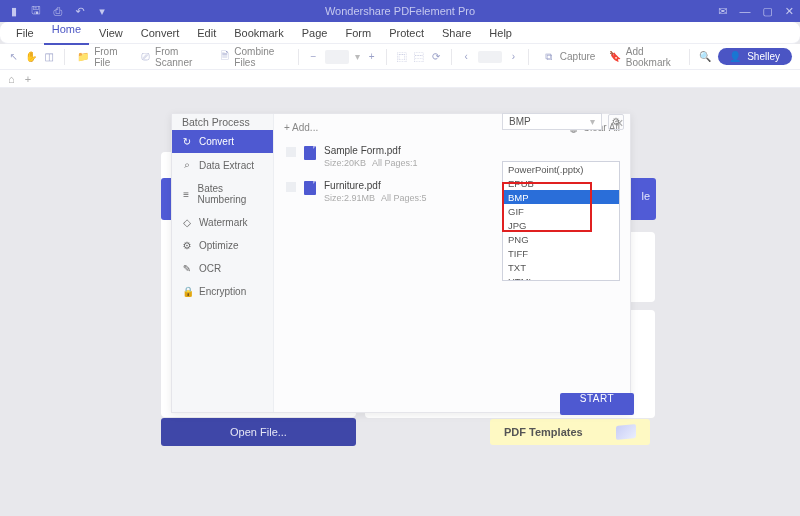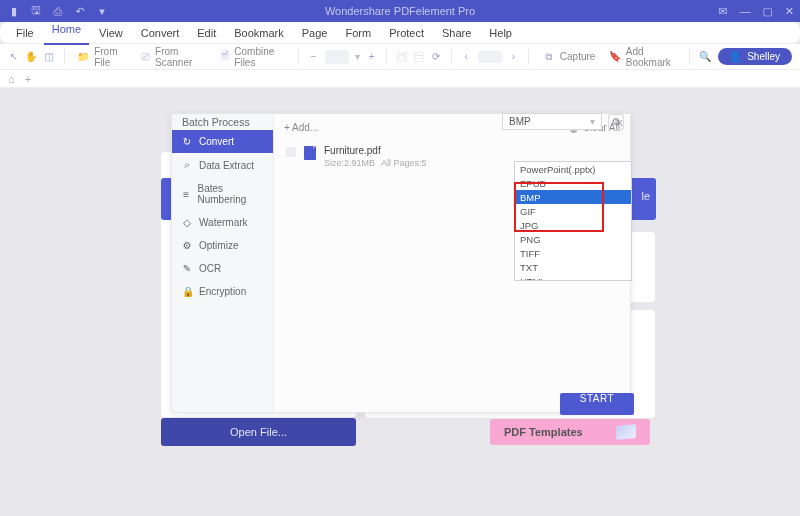--- a/index.html
+++ b/index.html
@@ -31,21 +31,21 @@
 .tabstrip { height: 18px; background: #fff; display: flex; align-items: center; padding: 0 8px; gap: 10px; color: #aaa; border-bottom: 1px solid #edeef4; }
 
 
 .bg-tile-left { position: absolute; left: 161px; top: 152px; width: 195px; height: 265px; background: #fff; border-radius: 4px; }
 .bg-tile-left .head { padding: 8px 10px; font-size: 12px; color: #555; }
 .bg-blue { position: absolute; left: 161px; top: 178px; width: 495px; height: 42px; background: #505bd6; border-radius: 3px; }
 .bg-tile-r1 { position: absolute; left: 365px; top: 232px; width: 290px; height: 70px; background: #fff; border-radius: 4px; }
 .bg-tile-r2 { position: absolute; left: 365px; top: 310px; width: 290px; height: 108px; background: #fff; border-radius: 4px; }
 
 .openfile-btn { position: absolute; left: 161px; top: 418px; width: 195px; height: 28px; background: #3f47a8; color: #e5e6f5; border-radius: 3px; display: flex; align-items: center; justify-content: center; font-size: 11px; }
-.pdftemplates { position: absolute; left: 490px; top: 419px; width: 160px; height: 26px; background: #f9a8d4; color: #555; border-radius: 3px; display: flex; align-items: center; padding: 0 14px; font-size: 11px; font-weight: 600; }
+.pdftemplates { position: absolute; left: 490px; top: 419px; width: 160px; height: 26px; background: #fef9c3; color: #555; border-radius: 3px; display: flex; align-items: center; padding: 0 14px; font-size: 11px; font-weight: 600; }
 .pdftemplates .stack { margin-left: auto; width: 20px; height: 14px; background: linear-gradient(135deg,#c9cef5,#eaeefe); transform: skewY(-6deg); border-radius: 2px; }
 
 
 .modal { position: absolute; left: 171px; top: 113px; width: 460px; height: 300px; background: #fcfcfd; border: 1px solid #e5e5ea; display: flex; box-shadow: 0 2px 8px rgba(0,0,0,0.08); }
 .modal .close { position: absolute; right: 6px; top: 3px; color: #aaa; font-size: 11px; cursor: pointer; }
 
 .side { width: 102px; background: #f6f7f9; border-right: 1px solid #eceef2; }
 .side-title { padding: 2px 10px; font-size: 10.5px; color: #666; }
 .side-item { display: flex; align-items: center; gap: 7px; padding: 6px 10px; font-size: 10px; color: #666; cursor: pointer; }
 .side-item.active { background: #4e59d1; color: #fff; }
@@ -61,21 +61,21 @@
 .file-meta .fsub { font-size: 9px; color: #aaa; margin-top: 2px; }
 .file-meta .fsub span + span { margin-left: 6px; }
 
 
 .out { position: absolute; left: 502px; top: 113px; width: 130px; background: transparent; }
 .out-title { font-size: 10.5px; color: #666; padding: 8px 0 6px 2px; }
 .out-select { display: flex; align-items: center; gap: 6px; }
 .out-box { border: 1px solid #d8dae2; background: #fff; padding: 2px 6px; font-size: 10px; color: #555; width: 100px; display: flex; justify-content: space-between; align-items: center; }
 .gear { width: 16px; height: 16px; border: 1px solid #d8dae2; border-radius: 2px; display: flex; align-items: center; justify-content: center; color: #888; font-size: 10px; }
 
-.dropdown { position: absolute; left: 0; top: 48px; width: 118px; background: #fff; border: 1px solid #cfd2dd; font-size: 9.5px; color: #555; margin-left: 12px; }
+.dropdown { position: absolute; left: 0; top: 48px; width: 118px; background: #fff; border: 1px solid #cfd2dd; font-size: 9.5px; color: #555; }
 .dropdown .dd-row { padding: 1.5px 5px; white-space: nowrap; overflow: hidden; }
 .dropdown .dd-row.sel { background: #2a6ed9; color: #fff; }
 .dd-redbox { position: absolute; left: -1px; top: 20px; width: 90px; height: 50px; border: 2px solid #e02020; pointer-events: none; }
 
 .start-btn { position: absolute; left: 560px; top: 393px; width: 74px; height: 22px; background: #4e59d1; color: #fff; border-radius: 2px; display: flex; align-items: flex-start; justify-content: center; font-size: 10px; letter-spacing: 0.5px; cursor: pointer; }
 </style>
 </head>
 <body>
 
 <div class="titlebar">
@@ -213,20 +213,28 @@
 
   <div class="mid">
     <div class="mid-top">
       <div>+ <span>Add...</span></div>
       <div>🗑 <span>Clear All</span></div>
     </div>
     <div class="file-row">
       <div class="file-chk"></div>
       <div class="file-ic"></div>
       <div class="file-meta">
+        <div class="fname">Sample Form.pdf</div>
+        <div class="fsub"><span>Size:20KB</span><span>All Pages:1</span></div>
+      </div>
+    </div>
+    <div class="file-row">
+      <div class="file-chk"></div>
+      <div class="file-ic"></div>
+      <div class="file-meta">
         <div class="fname">Furniture.pdf</div>
         <div class="fsub"><span>Size:2.91MB</span><span>All Pages:5</span></div>
       </div>
     </div>
   </div>
 </div>
 
 <div class="out">
   <div class="out-select">
     <div class="out-box">

